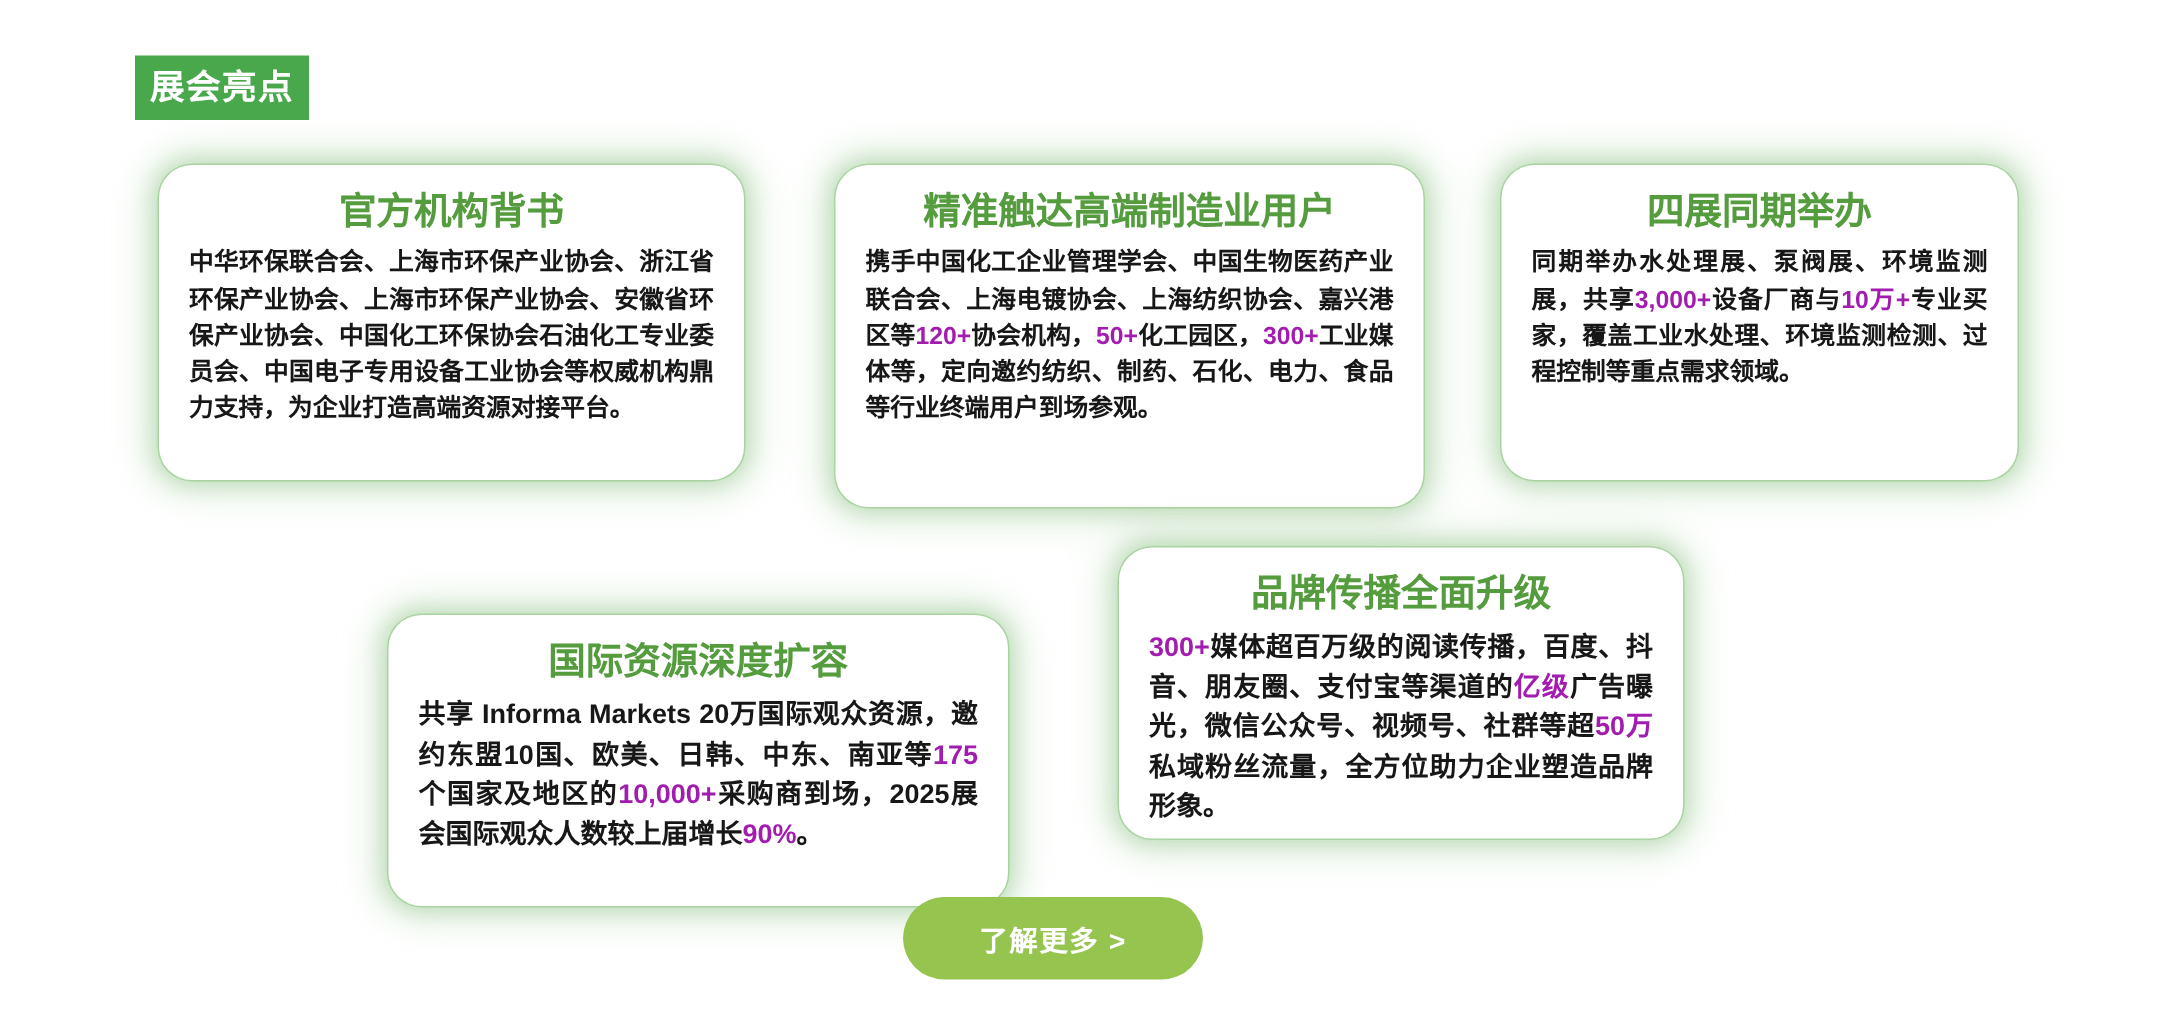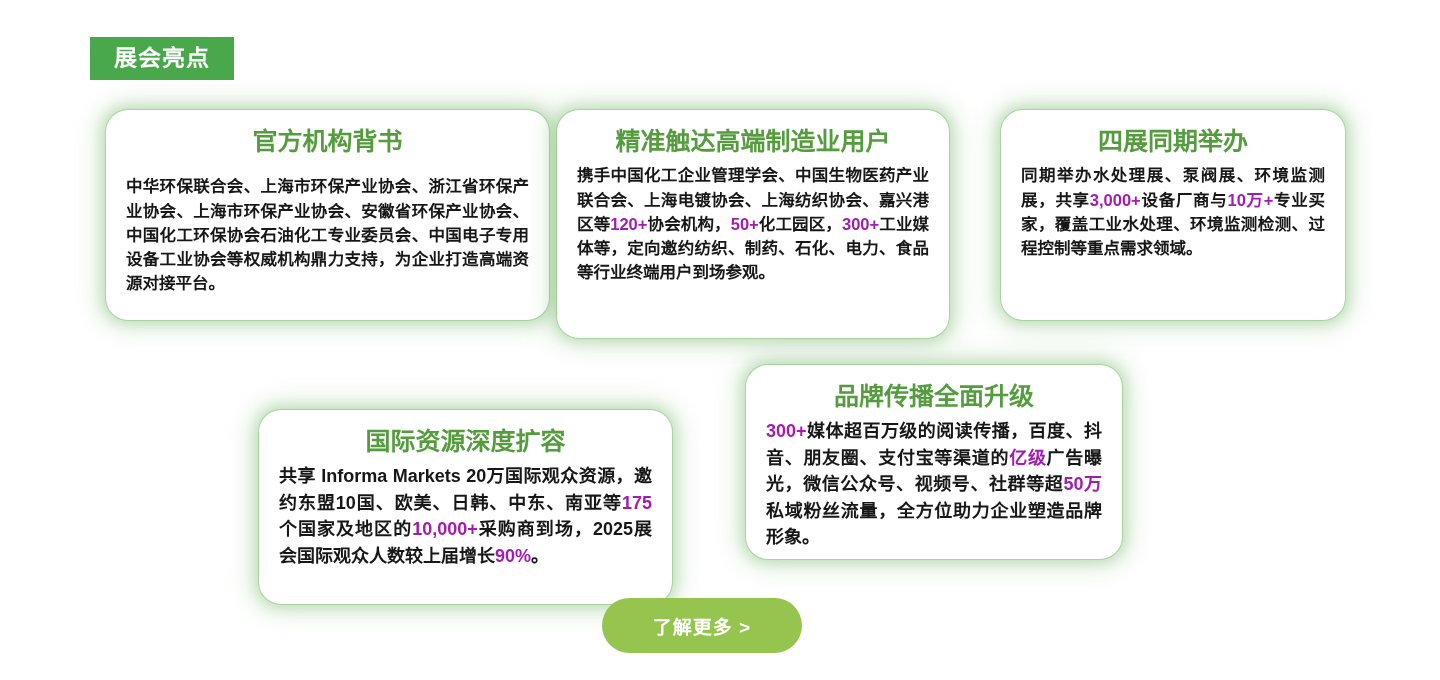--- a/index.html
+++ b/index.html
@@ -18,21 +18,21 @@
     width: 1440px;
     height: 680px;
     background: #ffffff;
   }
 
   
   .badge {
     position: absolute;
     left: 90px;
     top: 37px;
-    width: 144px;
+    width: 116px;
     height: 43px;
     background: #4aa84c;
     display: flex;
     align-items: center;
     justify-content: center;
   }
   .badge-label {
     color: #ffffff;
     font-size: 23px;
     font-weight: bold;
@@ -69,21 +69,21 @@
     font-size: 16.5px;
     font-weight: bold;
     line-height: 1.47;
     text-align: justify;
     text-justify: inter-ideograph;
   }
 
   .hl { color: #a21caf; }
 
   
-  #card-1 { left: 106px;  top: 110px; width: 443px; height: 210px; gap: 11px; }
+  #card-1 { left: 106px;  top: 110px; width: 390px; height: 210px; }
   #card-2 { left: 557px;  top: 110px; width: 392px; height: 228px; }
   #card-3 { left: 1001px; top: 110px; width: 344px; height: 210px; border-radius: 22px; }
   #card-4 { left: 259px;  top: 365px; width: 413px; height: 194px; margin-top: 45px; }
   #card-5 { left: 746px;  top: 365px; width: 376px; height: 194px; }
 
   #card-3 .card-body { font-size: 16.5px; }
   #card-4 .card-body, #card-5 .card-body { font-size: 18px; }
 
   
   .cta {

